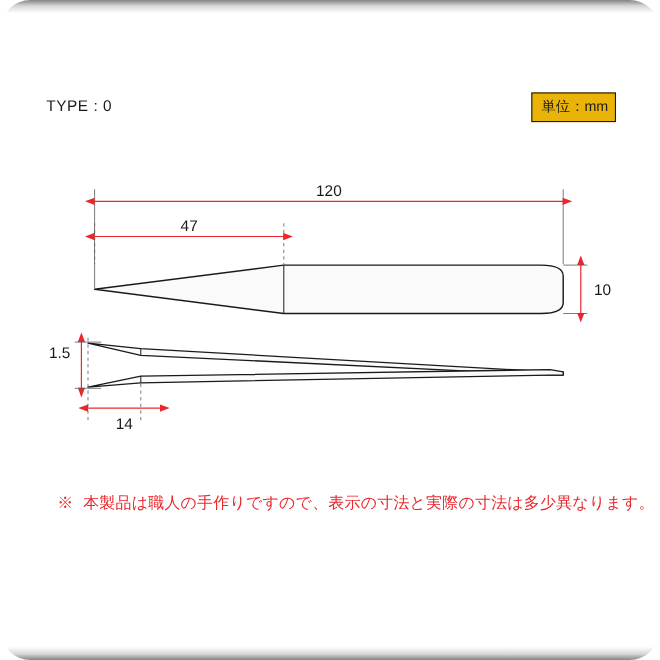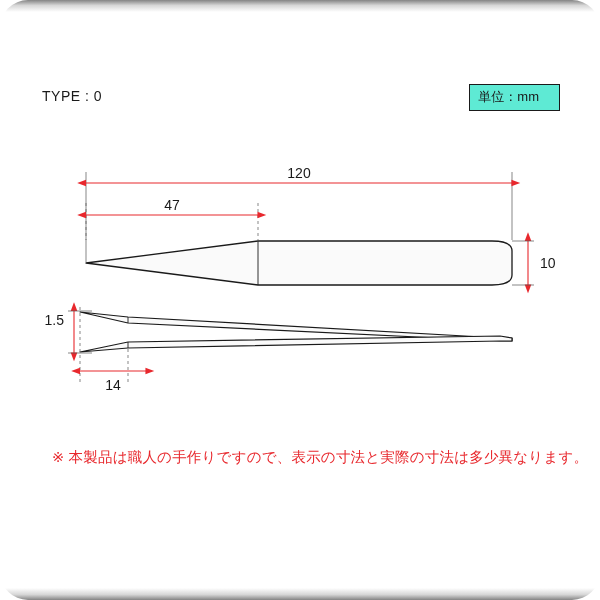--- a/index.html
+++ b/index.html
@@ -43,34 +43,35 @@
     font-size: 14px;
     color: #1a1a1a;
     letter-spacing: 0.5px;
     white-space: nowrap;
   }
   .unit-box {
     position: absolute;
     right: 40px;
     top: 84px;
     border: 1px solid #1a1a1a;
-    padding: 3px 20px 4px 8px;
+    padding: 3px 6px 4px 8px;
     font-size: 13px;
     color: #1a1a1a;
-    background: #5eead4;
+    background: #eab308;
     white-space: nowrap;
   }
   .note {
     position: absolute;
     left: 52px;
     top: 448px;
     font-size: 14.5px;
     color: #e8282d;
     white-space: nowrap;
     letter-spacing: 0.2px;
+    font-family: Liberation Mono, monospace;
   }
   svg.diagram {
     position: absolute;
     left: 0;
     top: 0;
   }
   .dim-text {
     font-family: "Liberation Sans", "DejaVu Sans", sans-serif;
     font-size: 14px;
     fill: #1a1a1a;

